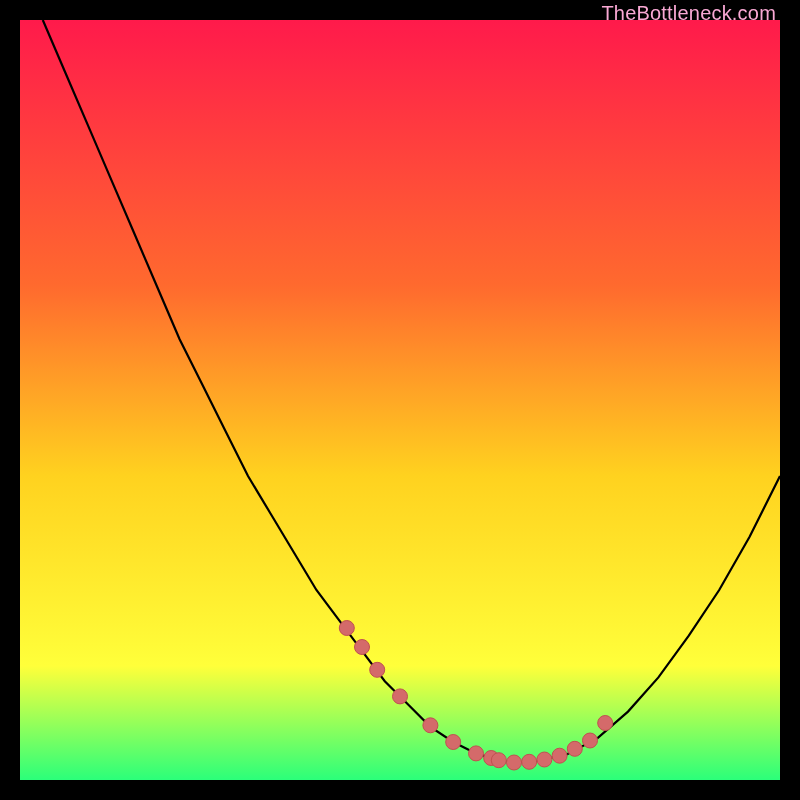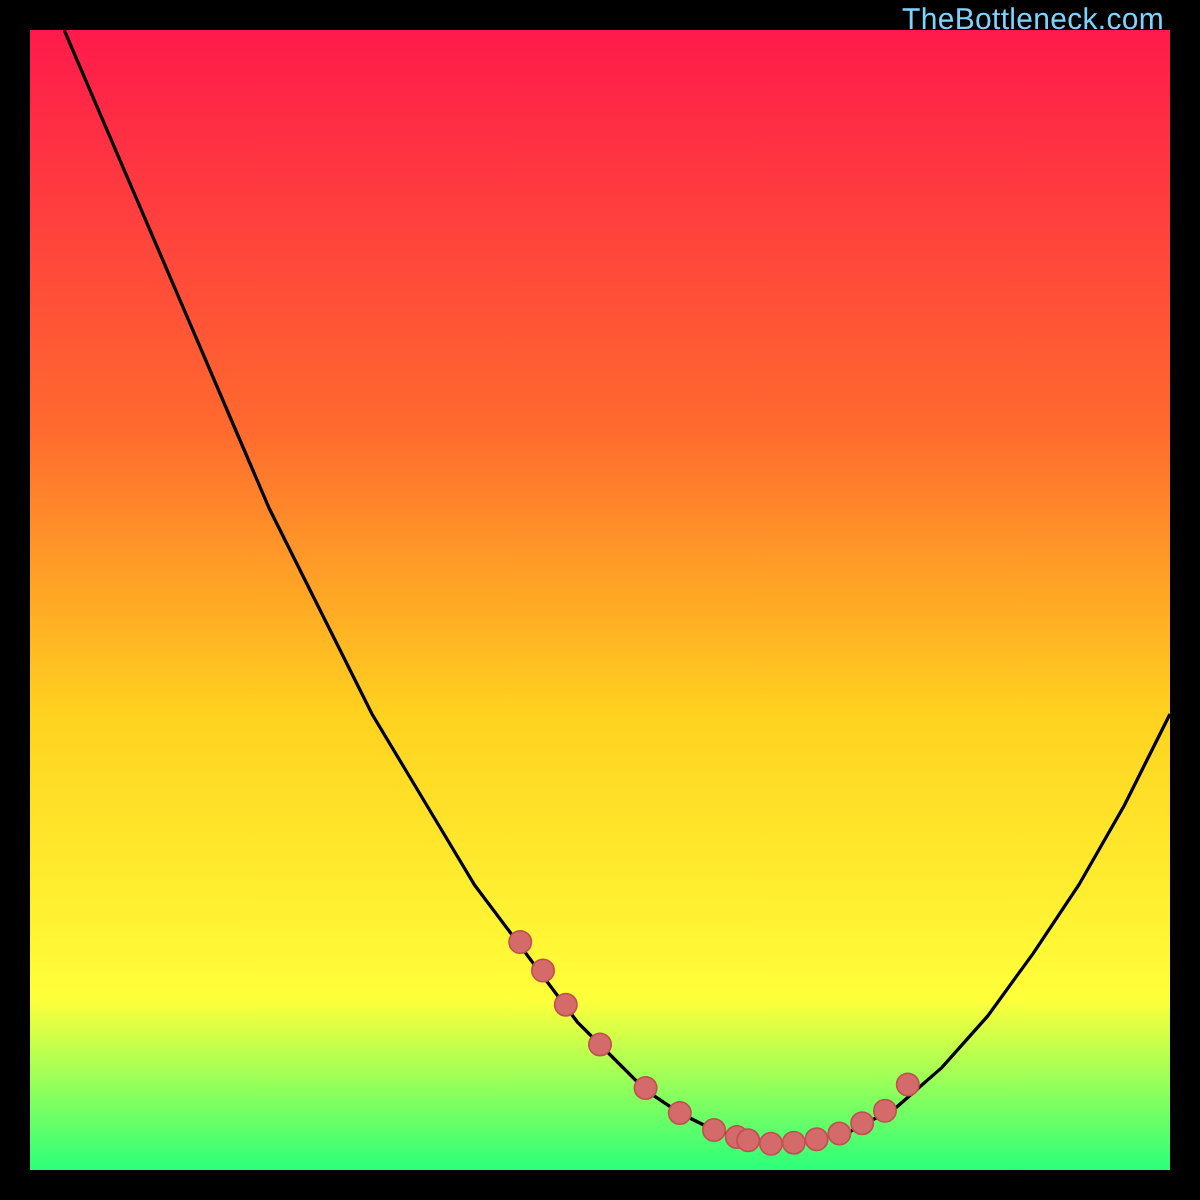--- a/index.html
+++ b/index.html
@@ -23,21 +23,21 @@
     position: absolute;
     left: 0;
     top: 0;
     width: 760px;
     height: 760px;
   }
   .watermark {
     position: absolute;
     top: 2px;
     right: 24px;
-    color: #7dd3fc;
+    color: #f9a8d4;
     font-size: 20px;
     letter-spacing: 0.2px;
   }
   svg { display: block; }
 </style>
 </head>
 <body>
 
 <div class="watermark">TheBottleneck.com</div>
 

